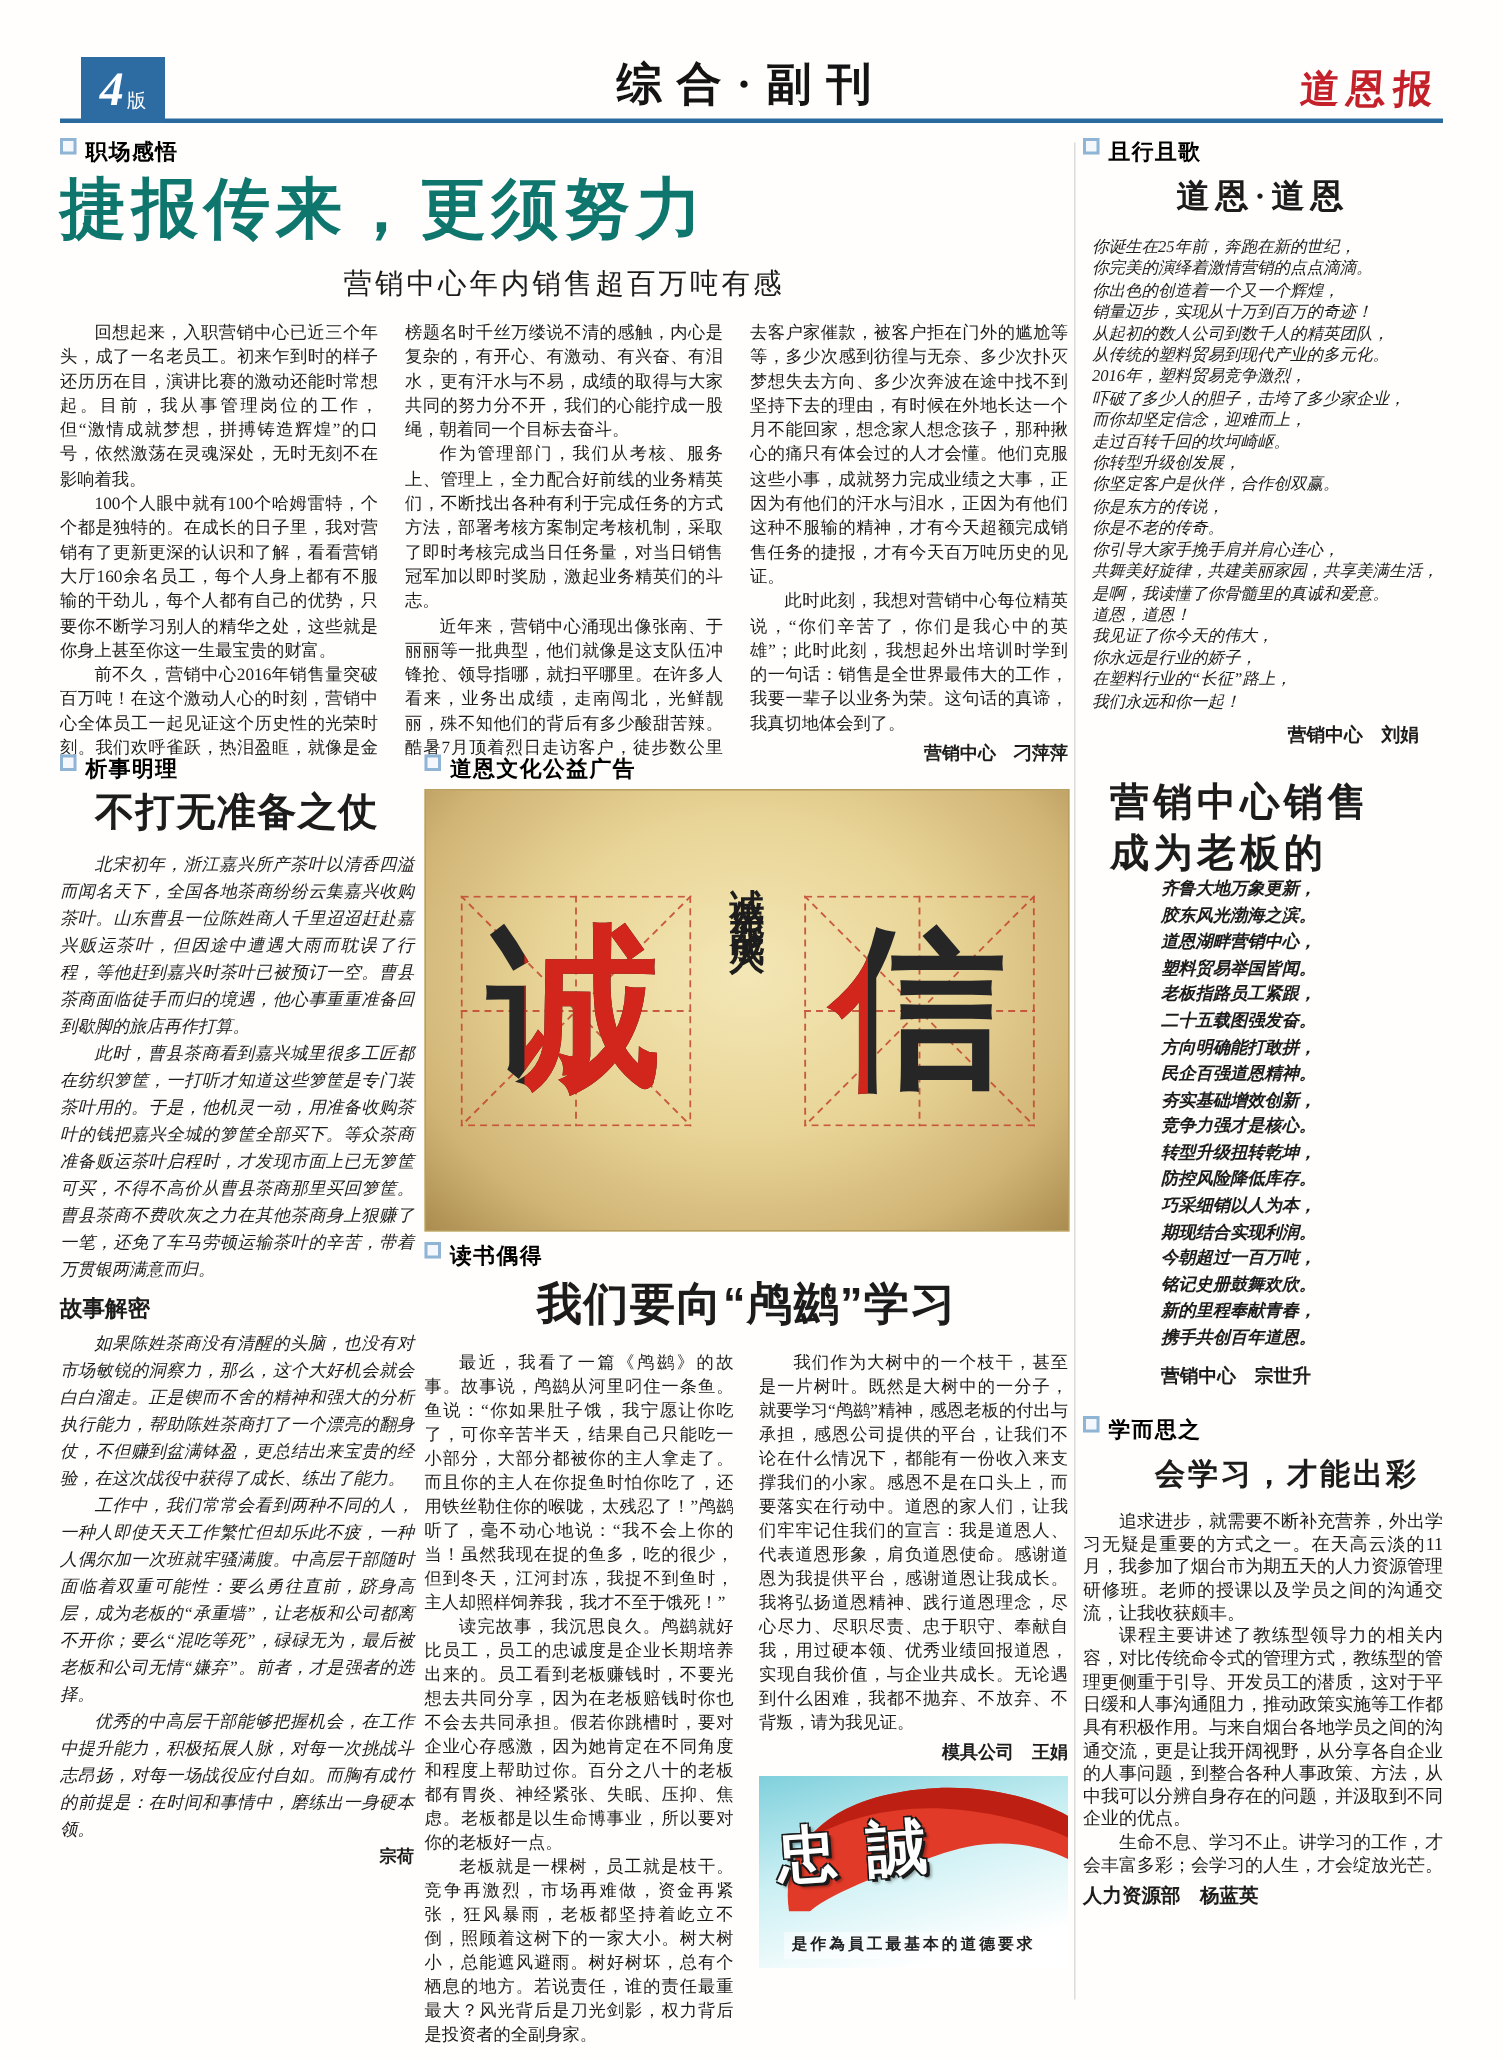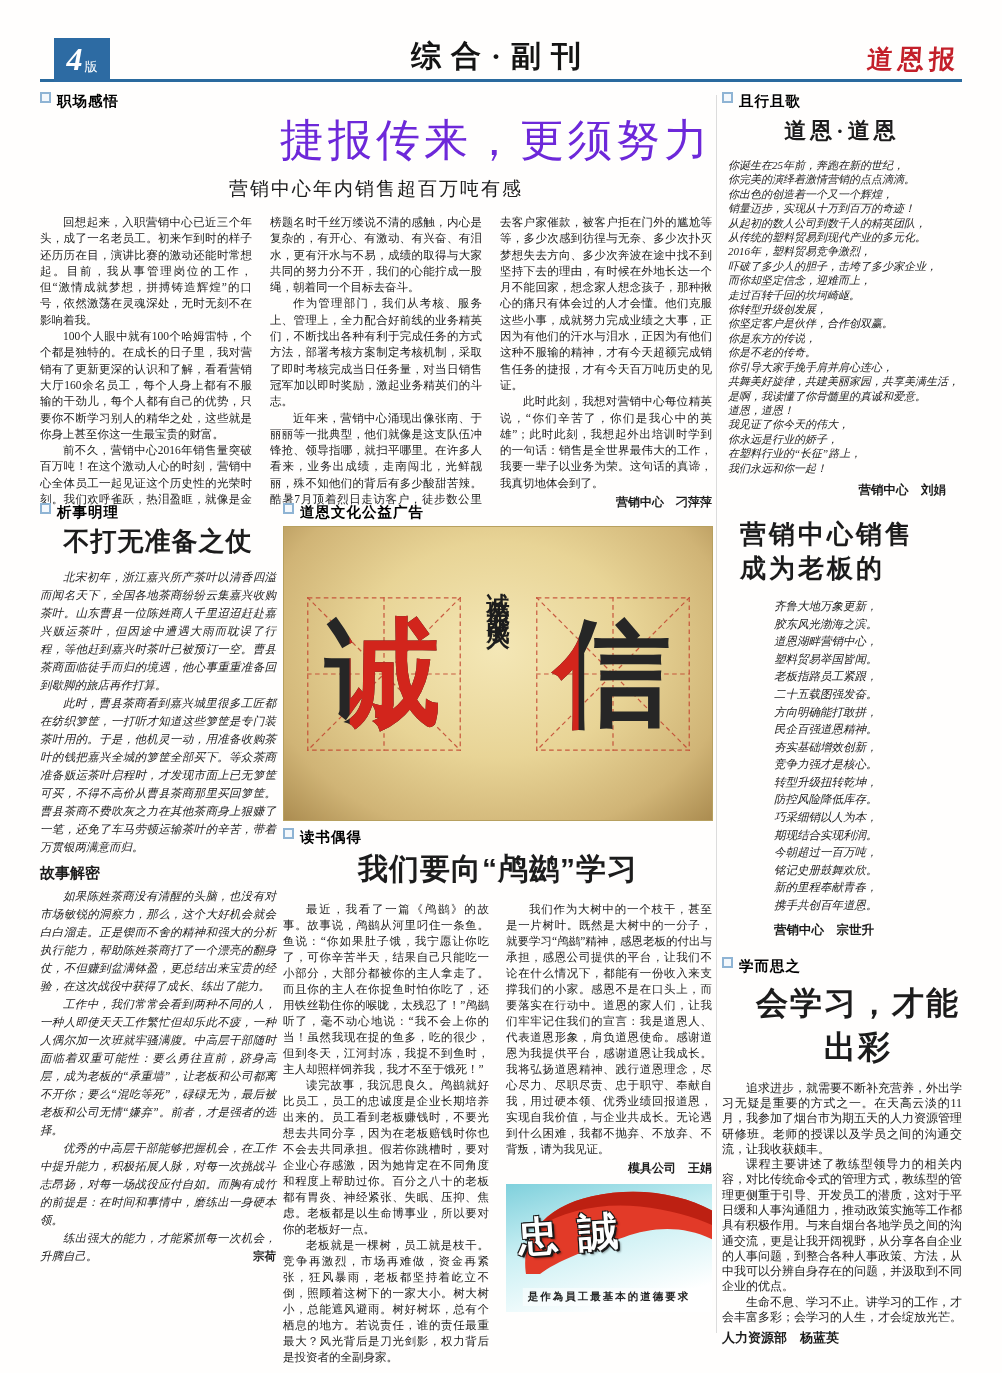--- a/index.html
+++ b/index.html
@@ -30,23 +30,23 @@
                font-size:14.5px; color:#000; letter-spacing:1px; }
 
   .para { text-indent:2em; text-align:justify; }
   .byline { text-align:right; font-weight:bold; font-size:12px; margin-top:3px;
             font-family:"Liberation Sans","DejaVu Sans",sans-serif; font-style:normal; }
   .inline-byline { float:right; font-weight:bold; font-style:normal; padding-left:8px;
                    font-family:"Liberation Sans","DejaVu Sans",sans-serif; }
 
   
   .wp { position:absolute; left:40px; top:92px; width:672px; }
-  .wp-headline { font-family:"Liberation Sans","DejaVu Sans",sans-serif; font-weight:400;
-                 font-size:44px; line-height:52px; letter-spacing:4px; color:#6d28d9;
-                 text-align:right; margin-top:6px; }
+  .wp-headline { font-family:"Liberation Sans","DejaVu Sans",sans-serif; font-weight:700;
+                 font-size:44px; line-height:52px; letter-spacing:4px; color:#0f766e;
+                 text-align:left; margin-top:6px; }
   .wp-subtitle { text-align:center; font-size:19px; margin-top:10px; letter-spacing:2px; }
   .wp-body { margin-top:12px; column-count:3; column-gap:18px;
              font-size:11.5px; line-height:16.3px; }
 
   
   .an { position:absolute; left:40px; top:503px; width:236px; }
   .an-title { font-family:"Liberation Sans","DejaVu Sans",sans-serif; font-weight:900;
               font-size:26px; letter-spacing:1px; text-align:center; margin-top:5px; }
   .an-body { margin-top:9px; font-size:11.5px; line-height:18px; font-style:italic; }
   .an-sub { font-style:normal; font-family:"Liberation Sans","DejaVu Sans",sans-serif;
@@ -89,26 +89,26 @@
                      letter-spacing:2px; background:rgba(255,255,255,.55); padding:1px 5px; }
 
   
   .side { position:absolute; left:722px; top:92px; width:240px; }
   .song-title { text-align:center; font-size:22px; font-weight:900; letter-spacing:4px; margin-top:8px; }
   .poem1 { margin-top:12px; padding-left:6px; font-size:11px; line-height:14.4px; font-style:italic; }
   .side-byline { text-align:right; padding-right:16px; font-weight:bold; font-size:12.5px;
                  margin-top:7px; font-family:"Liberation Sans","DejaVu Sans",sans-serif; }
   .fu-title { font-family:"Liberation Sans","DejaVu Sans",sans-serif; font-weight:900;
               font-size:26px; line-height:34px; letter-spacing:3px; padding-left:18px; margin-top:18px; }
-  .poem2 { margin-top:13px; padding-left:52px; font-size:11.5px; line-height:17.6px; font-style:italic; }
+  .poem2 { padding-left:52px; font-size:11.5px; line-height:17.6px; font-style:italic;font-weight:bold; }
   .fu-byline { padding-left:52px; text-align:left; font-weight:bold; font-size:12.5px; margin-top:7px;
                font-family:"Liberation Sans","DejaVu Sans",sans-serif; }
   .lr-tag { margin-top:18px; }
   .lr-title { font-family:"Liberation Sans","DejaVu Sans",sans-serif; font-weight:900;
-              font-size:32px; letter-spacing:2px; margin-top:9px; text-align:center;margin-left:32px; }
+              font-size:20px; letter-spacing:2px; margin-top:9px; text-align:center;margin-left:32px; }
   .lr-body { margin-top:11px; font-size:12px; line-height:15.3px; }
   .lr-byline { font-weight:bold; font-size:13px; margin-top:4px;
                font-family:"Liberation Sans","DejaVu Sans",sans-serif; }
 
   .vrule { position:absolute; left:716px; top:95px; width:1px; height:1238px; background:#dcdcdc; }
 
   
   .footer { position:absolute; left:40px; top:1340px; width:922px;
             border-top:3px solid #2a6a9e; padding:8px 28px 0 34px;
             display:flex; justify-content:space-between; font-weight:bold; font-size:13.5px; }
@@ -160,21 +160,20 @@
           <div class="para">北宋初年，浙江嘉兴所产茶叶以清香四溢而闻名天下，全国各地茶商纷纷云集嘉兴收购茶叶。山东曹县一位陈姓商人千里迢迢赶赴嘉兴贩运茶叶，但因途中遭遇大雨而耽误了行程，等他赶到嘉兴时茶叶已被预订一空。曹县茶商面临徒手而归的境遇，他心事重重准备回到歇脚的旅店再作打算。</div>
           <div class="para">此时，曹县茶商看到嘉兴城里很多工匠都在纺织箩筐，一打听才知道这些箩筐是专门装茶叶用的。于是，他机灵一动，用准备收购茶叶的钱把嘉兴全城的箩筐全部买下。等众茶商准备贩运茶叶启程时，才发现市面上已无箩筐可买，不得不高价从曹县茶商那里买回箩筐。曹县茶商不费吹灰之力在其他茶商身上狠赚了一笔，还免了车马劳顿运输茶叶的辛苦，带着万贯银两满意而归。</div>
         </div>
       <div class="an-sub">故事解密</div>
       <div>
           <div class="para">如果陈姓茶商没有清醒的头脑，也没有对市场敏锐的洞察力，那么，这个大好机会就会白白溜走。正是锲而不舍的精神和强大的分析执行能力，帮助陈姓茶商打了一个漂亮的翻身仗，不但赚到盆满钵盈，更总结出来宝贵的经验，在这次战役中获得了成长、练出了能力。</div>
           <div class="para">工作中，我们常常会看到两种不同的人，一种人即使天天工作繁忙但却乐此不疲，一种人偶尔加一次班就牢骚满腹。中高层干部随时面临着双重可能性：要么勇往直前，跻身高层，成为老板的“承重墙”，让老板和公司都离不开你；要么“混吃等死”，碌碌无为，最后被老板和公司无情“嫌弃”。前者，才是强者的选择。</div>
           <div class="para">优秀的中高层干部能够把握机会，在工作中提升能力，积极拓展人脉，对每一次挑战斗志昂扬，对每一场战役应付自如。而胸有成竹的前提是：在时间和事情中，磨练出一身硬本领。</div>
         </div>
       <div class="para">
-        <span>练出强大的能力，才能紧抓每一次机会，升腾自己。</span>
         <span class="inline-byline">宗荷</span>
       </div>
     </div>
   </div>
 
   <div class="ad">
     <div class="tag">
       <span class="tag-square"></span>
       <span class="tag-label">道恩文化公益广告</span>
     </div>

